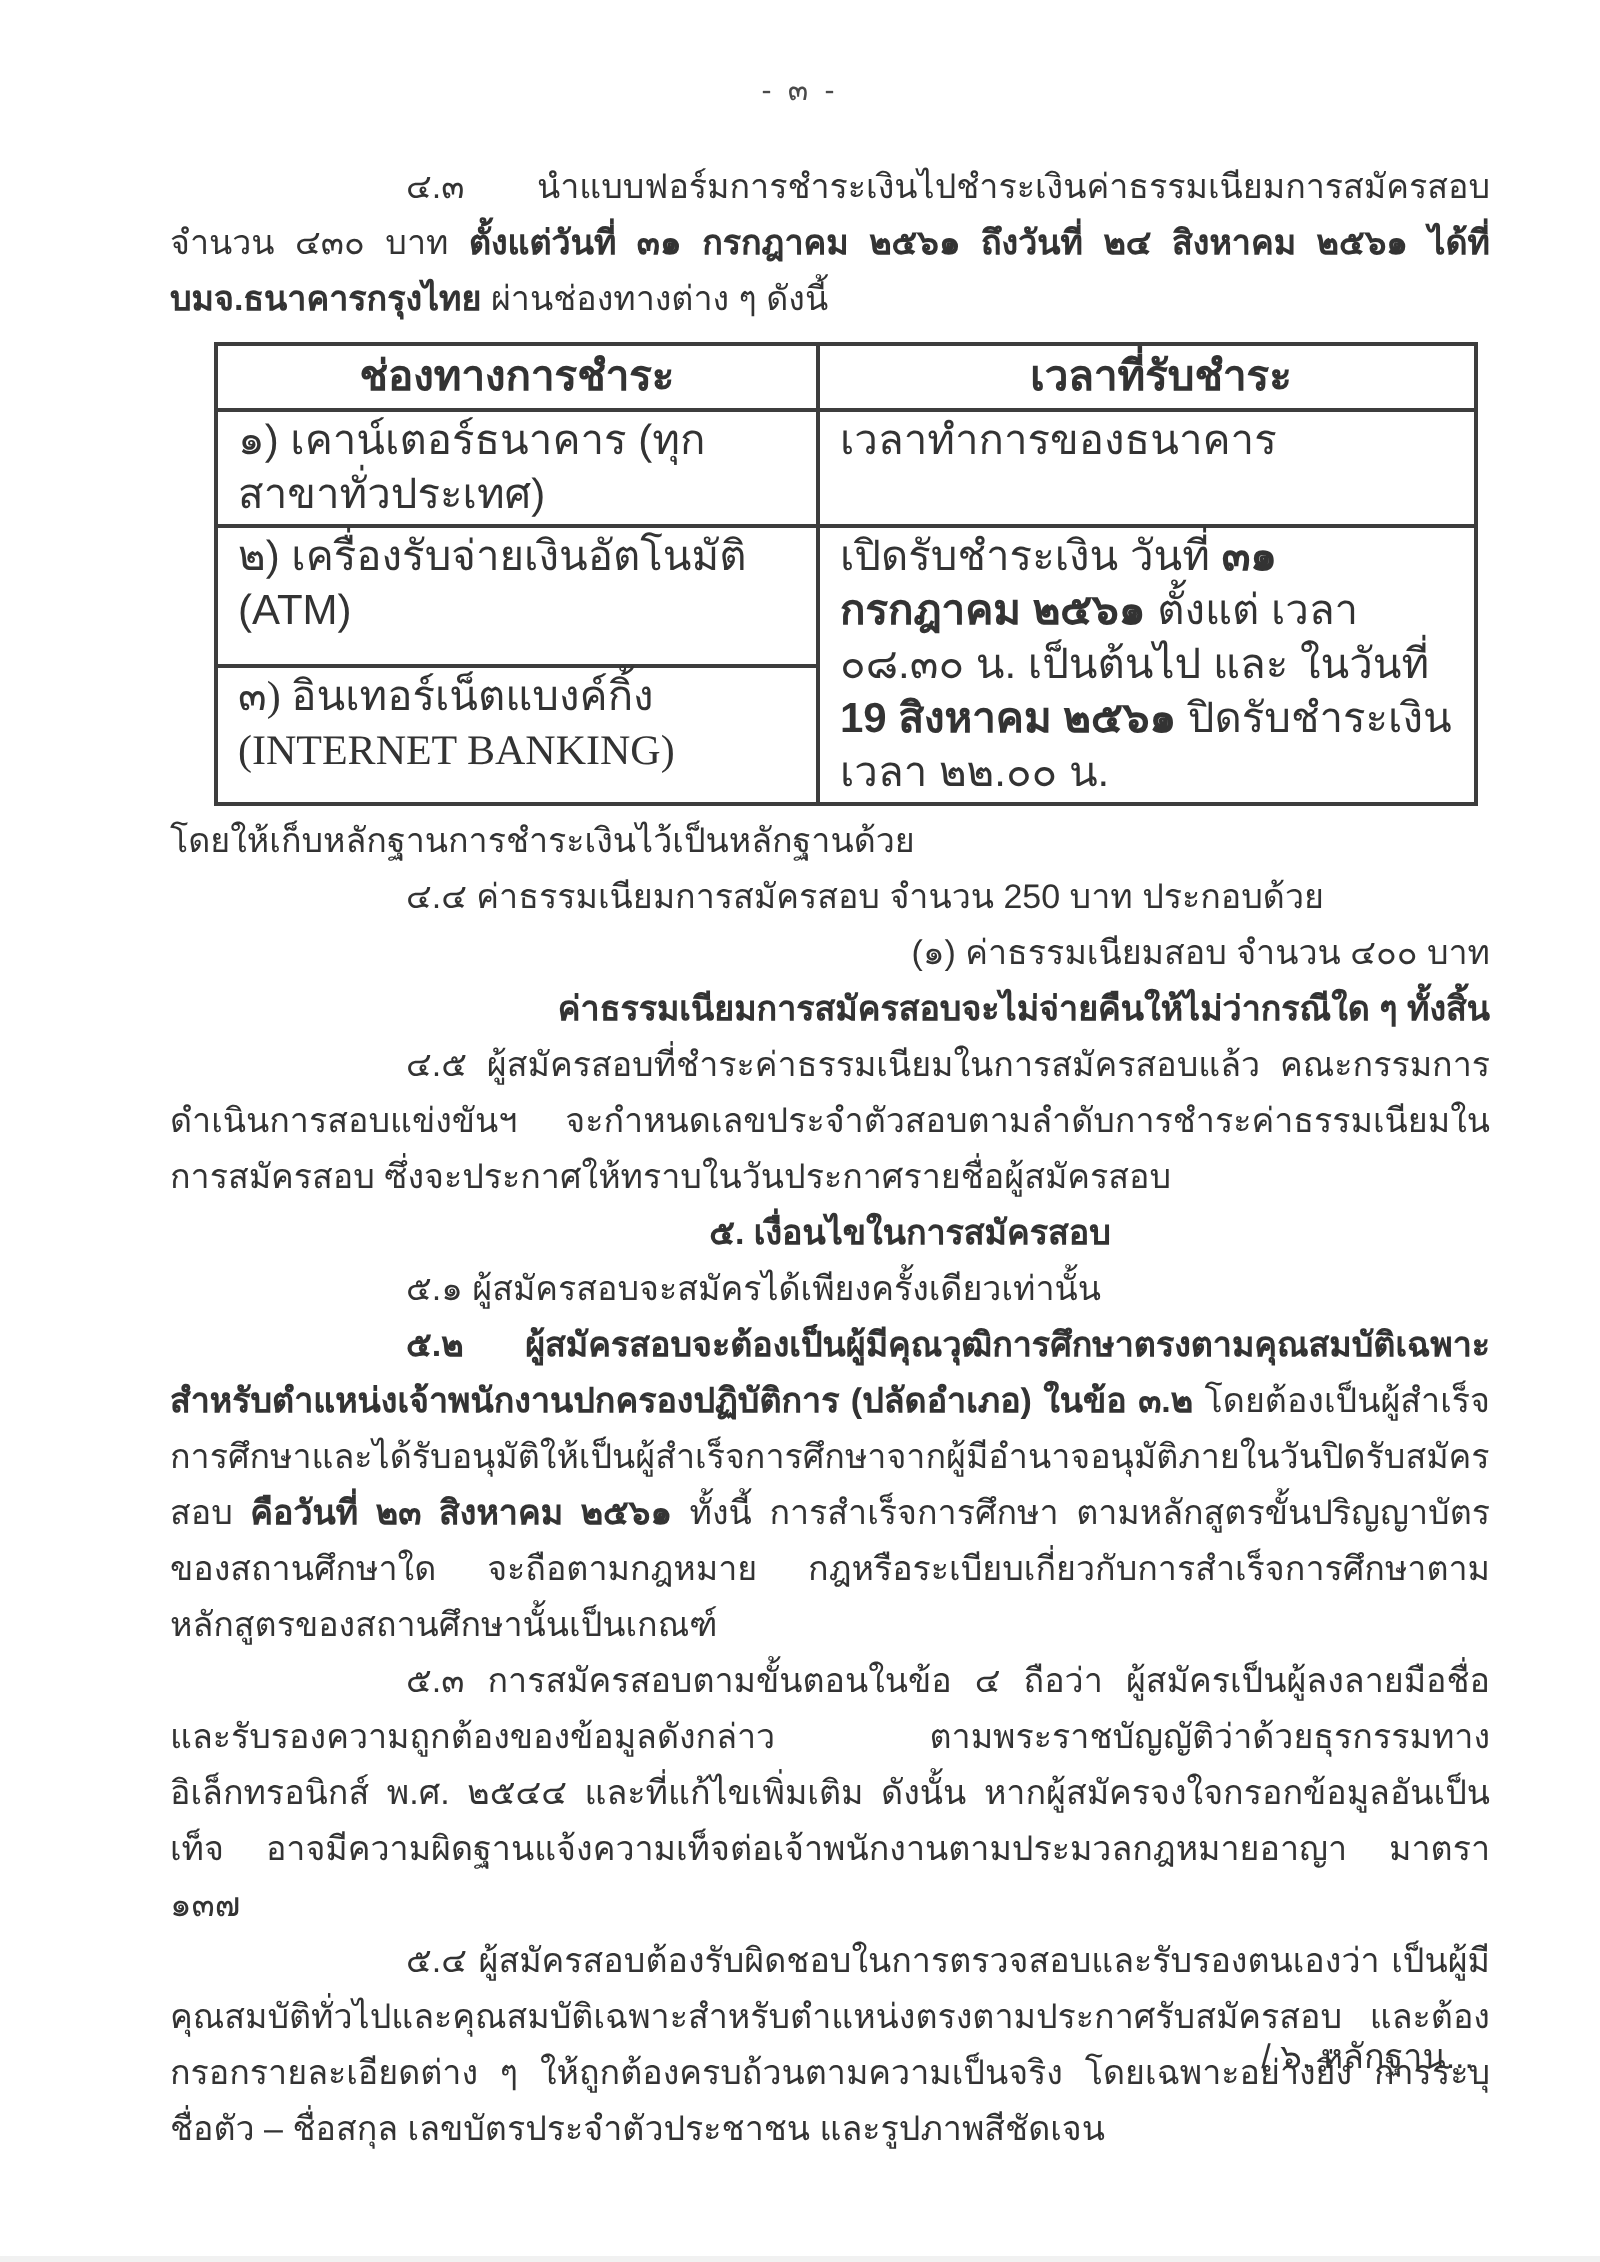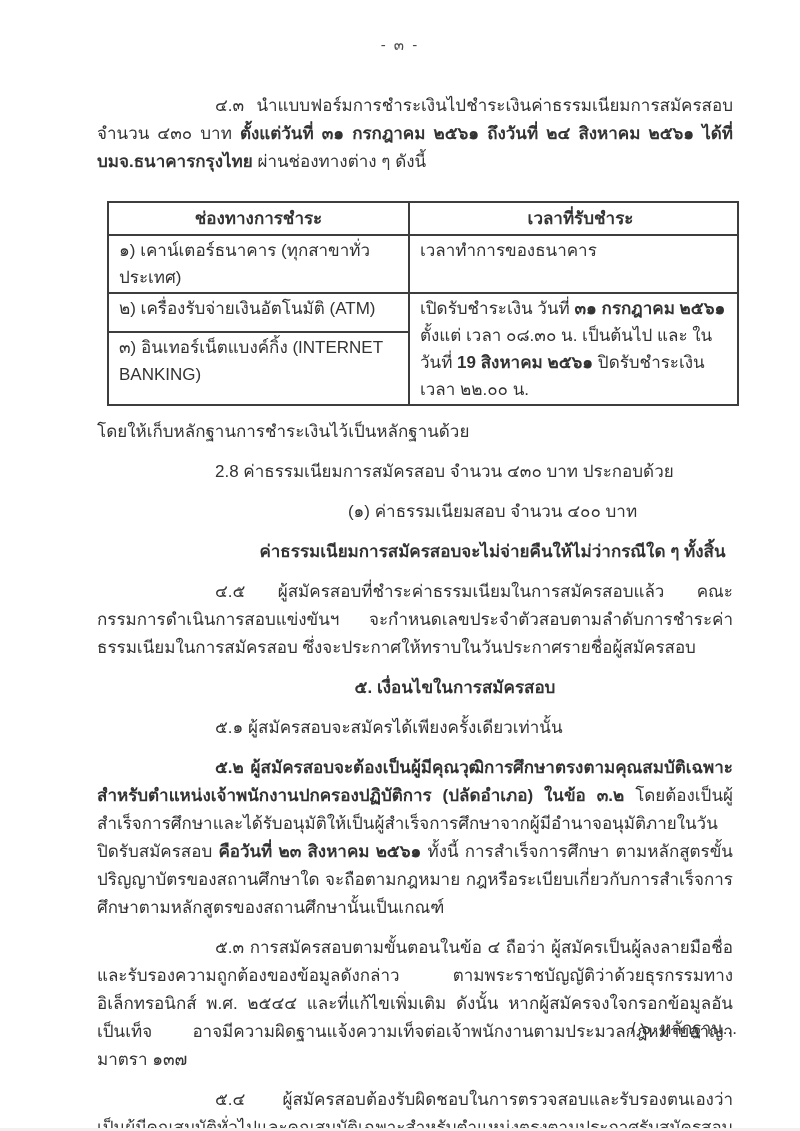--- a/index.html
+++ b/index.html
@@ -23,32 +23,32 @@
   }
   .content {
     position: absolute;
     top: 80px;
     left: 85px;
     width: 660px;
     font-size: 17px;
     line-height: 28px;
     text-align: justify;
   }
-  p { margin: 12px; padding: 0; }
+  p { margin: 0; padding: 0; }
   .ind-head { text-indent: 80px; text-align: center; }
   .ind1 { text-indent: 118px; }
-  .ind2 { text-indent: 155px; text-align: center; }
+  .ind2 { text-indent: 155px; text-align: right; }
   .noind { text-indent: 0; }
   b { font-weight: bold; }
   table.payment {
     border-collapse: collapse;
     table-layout: fixed;
     width: 630px;
-    margin: 25px 0 4px 22px;
-    font-size: 17px;
+    margin: 7px 0 4px 22px;
+    font-size: 21px;
   }
   table.payment th, table.payment td {
     border: 2px solid #3d3d3d;
     padding: 1px 10px;
     line-height: 27px;
     vertical-align: top;
     text-align: left;
     font-weight: normal;
   }
   table.payment th {
@@ -97,27 +97,27 @@
       <tbody>
         <tr>
           <td style="border-color: rgb(61, 61, 61);">๑) เคาน์เตอร์ธนาคาร (ทุกสาขาทั่วประเทศ)</td>
           <td style="border-color: rgb(61, 61, 61);">เวลาทำการของธนาคาร</td>
         </tr>
         <tr>
           <td style="border-color: rgb(61, 61, 61);">๒) เครื่องรับจ่ายเงินอัตโนมัติ (ATM)</td>
           <td class="time-merged" rowspan="2" style="border-color: rgb(61, 61, 61);"><span>เปิดรับชำระเงิน วันที่ </span><b>๓๑ กรกฎาคม ๒๕๖๑</b><span> ตั้งแต่ เวลา ๐๘.๓๐ น. เป็นต้นไป และ ในวันที่ </span><b>19 สิงหาคม ๒๕๖๑</b><span> ปิดรับชำระเงิน เวลา ๒๒.๐๐ น.</span></td>
         </tr>
         <tr>
-          <td style="border-color: rgb(61, 61, 61);">๓) อินเทอร์เน็ตแบงค์กิ้ง (INTERNET BANKING)</td>
+          <td style="border-color: rgb(61, 61, 61); font-family: Liberation Serif, serif;">๓) อินเทอร์เน็ตแบงค์กิ้ง (INTERNET BANKING)</td>
         </tr>
       </tbody>
     </table>
 
     <p class="noind"><span>โดยให้เก็บหลักฐานการชำระเงินไว้เป็นหลักฐานด้วย</span></p>
-    <p class="ind1"><span>2.8 ค่าธรรมเนียมการสมัครสอบ จำนวน ๔๓๐ บาท ประกอบด้วย</span></p>
+    <p class="ind1"><span>๔.๔ ค่าธรรมเนียมการสมัครสอบ จำนวน 250 บาท ประกอบด้วย</span></p>
     <p class="ind2"><span>(๑) ค่าธรรมเนียมสอบ จำนวน ๔๐๐ บาท</span></p>
     <p class="ind2"><b>ค่าธรรมเนียมการสมัครสอบจะไม่จ่ายคืนให้ไม่ว่ากรณีใด ๆ ทั้งสิ้น</b></p>
     <p class="ind1"><span>๔.๕ ผู้สมัครสอบที่ชำระค่าธรรมเนียมในการสมัครสอบแล้ว คณะกรรมการดำเนินการสอบแข่งขันฯ จะกำหนดเลขประจำตัวสอบตามลำดับการชำระค่าธรรมเนียมในการสมัครสอบ ซึ่งจะประกาศให้ทราบในวันประกาศรายชื่อผู้สมัครสอบ</span></p>
     <p class="ind-head"><b>๕. เงื่อนไขในการสมัครสอบ</b></p>
     <p class="ind1"><span>๕.๑ ผู้สมัครสอบจะสมัครได้เพียงครั้งเดียวเท่านั้น</span></p>
     <p class="ind1"><b>๕.๒ ผู้สมัครสอบจะต้องเป็นผู้มีคุณวุฒิการศึกษาตรงตามคุณสมบัติเฉพาะสำหรับตำแหน่งเจ้าพนักงานปกครองปฏิบัติการ (ปลัดอำเภอ) ในข้อ ๓.๒ </b><span>โดยต้องเป็นผู้สำเร็จการศึกษาและได้รับอนุมัติให้เป็นผู้สำเร็จการศึกษาจากผู้มีอำนาจอนุมัติภายในวันปิดรับสมัครสอบ </span><b>คือวันที่ ๒๓ สิงหาคม ๒๕๖๑ </b><span>ทั้งนี้ การสำเร็จการศึกษา ตามหลักสูตรขั้นปริญญาบัตรของสถานศึกษาใด จะถือตามกฎหมาย กฎหรือระเบียบเกี่ยวกับการสำเร็จการศึกษาตามหลักสูตรของสถานศึกษานั้นเป็นเกณฑ์</span></p>
     <p class="ind1"><span>๕.๓ การสมัครสอบตามขั้นตอนในข้อ ๔ ถือว่า ผู้สมัครเป็นผู้ลงลายมือชื่อและรับรองความถูกต้องของข้อมูลดังกล่าว ตามพระราชบัญญัติว่าด้วยธุรกรรมทางอิเล็กทรอนิกส์ พ.ศ. ๒๕๔๔ และที่แก้ไขเพิ่มเติม ดังนั้น หากผู้สมัครจงใจกรอกข้อมูลอันเป็นเท็จ อาจมีความผิดฐานแจ้งความเท็จต่อเจ้าพนักงานตามประมวลกฎหมายอาญา มาตรา ๑๓๗</span></p>
     <p class="ind1"><span>๕.๔ ผู้สมัครสอบต้องรับผิดชอบในการตรวจสอบและรับรองตนเองว่า เป็นผู้มีคุณสมบัติทั่วไปและคุณสมบัติเฉพาะสำหรับตำแหน่งตรงตามประกาศรับสมัครสอบ และต้องกรอกรายละเอียดต่าง ๆ ให้ถูกต้องครบถ้วนตามความเป็นจริง โดยเฉพาะอย่างยิ่ง การระบุ ชื่อตัว – ชื่อสกุล เลขบัตรประจำตัวประชาชน และรูปภาพสีชัดเจน</span></p>
 
   </div>

